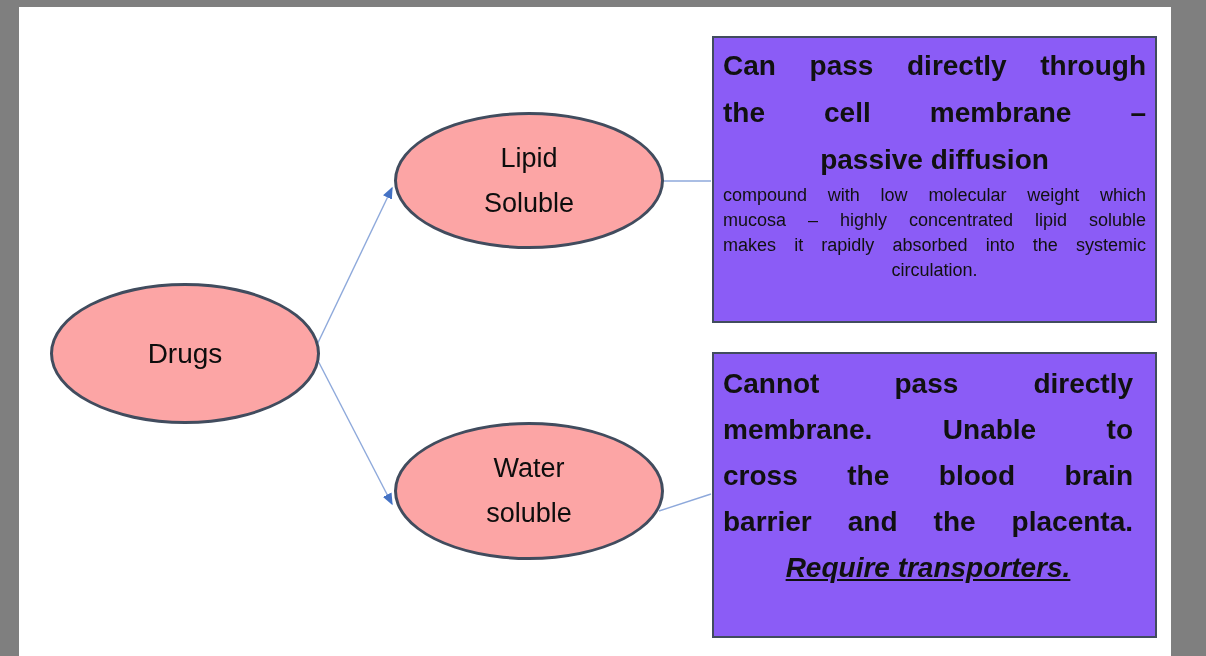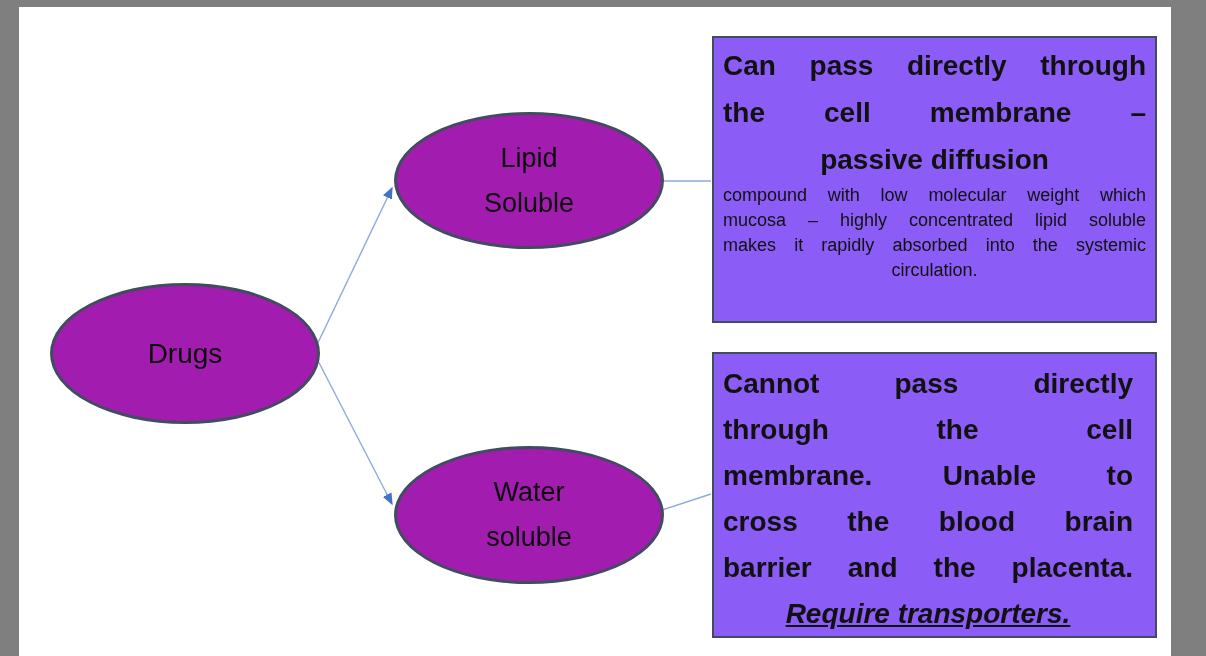--- a/index.html
+++ b/index.html
@@ -4,21 +4,21 @@
 <style>
   html,body{margin:0;padding:0;}
   body{font-family:"Liberation Sans",sans-serif;color:#111;}
   .frame{position:relative;width:1206px;height:656px;background:#7f7f7f;overflow:hidden;}
   .slide{position:absolute;left:19px;top:7px;width:1152px;height:649px;background:#ffffff;}
   .abs{position:absolute;}
   svg.connectors{position:absolute;left:0;top:0;width:1206px;height:656px;pointer-events:none;}
 
   .ellipse{
     position:absolute;border:3px solid #414c5e;border-radius:50%;
-    background:#a21caf;display:flex;flex-direction:column;align-items:center;justify-content:center;
+    background:#fca5a5;display:flex;flex-direction:column;align-items:center;justify-content:center;
     text-align:center;
   }
   .ellipse .lbl{font-size:27px;line-height:45px;color:#0d0d0d;}
   .ellipse-drugs .lbl{font-size:28px;}
 
   .infobox{
     position:absolute;border:2px solid #414c5e;background:#8b5cf6;
     box-sizing:border-box;overflow:hidden;
   }
   .box-top{left:712px;top:36px;width:445px;height:287px;padding:4px 9px 0 9px;}
@@ -55,38 +55,37 @@
 
   <div class="ellipse ellipse-drugs abs" style="left:50px;top:283px;width:264px;height:135px;">
     <div class="lbl">Drugs</div>
   </div>
 
   <div class="ellipse abs" style="left:394px;top:112px;width:264px;height:131px;">
     <div class="lbl">Lipid</div>
     <div class="lbl">Soluble</div>
   </div>
 
-  <div class="ellipse abs" style="left:394px;top:446px;width:264px;height:132px;">
+  <div class="ellipse abs" style="left:394px;top:422px;width:264px;height:132px;">
     <div class="lbl">Water</div>
     <div class="lbl">soluble</div>
   </div>
 
   <div class="infobox box-top">
     <div class="title-line jline">Can pass directly through</div>
     <div class="title-line jline">the cell membrane –</div>
     <div class="title-line lline">passive diffusion</div>
     <div class="body-line jline">compound with low molecular weight which</div>
     <div class="body-line jline">mucosa – highly concentrated lipid soluble</div>
     <div class="body-line jline">makes it rapidly absorbed into the systemic</div>
     <div class="body-line lline">circulation.</div>
   </div>
 
   <div class="infobox box-bottom">
     <div class="bold-line jline">Cannot pass directly</div>
-    <div class="bold-line jline">through the cell</div>
     <div class="bold-line jline">membrane. Unable to</div>
     <div class="bold-line jline">cross the blood brain</div>
     <div class="bold-line jline">barrier and the placenta.</div>
     <div class="footer-line">Require transporters.</div>
   </div>
 
   <div class="abs citation">(McGavock 2016)</div>
 </div>
 
 </body></html>

